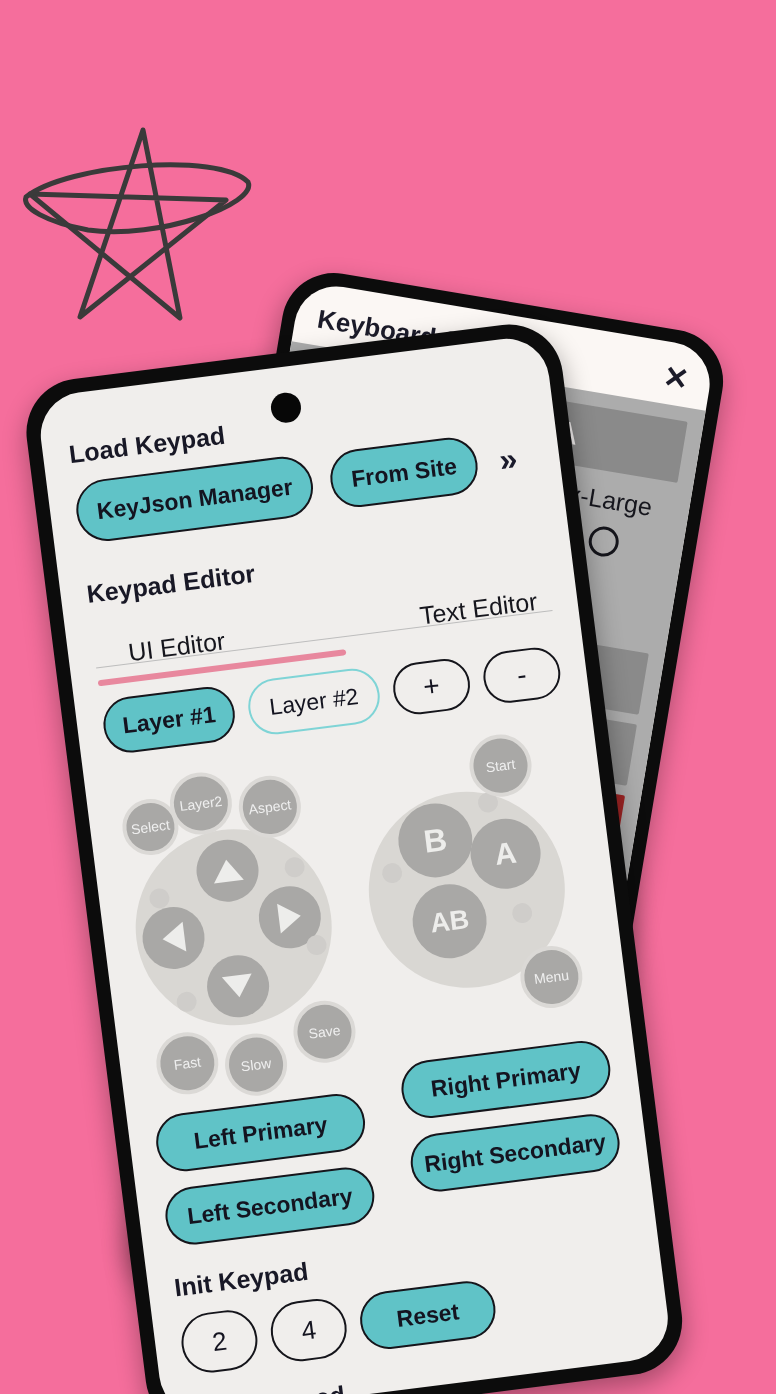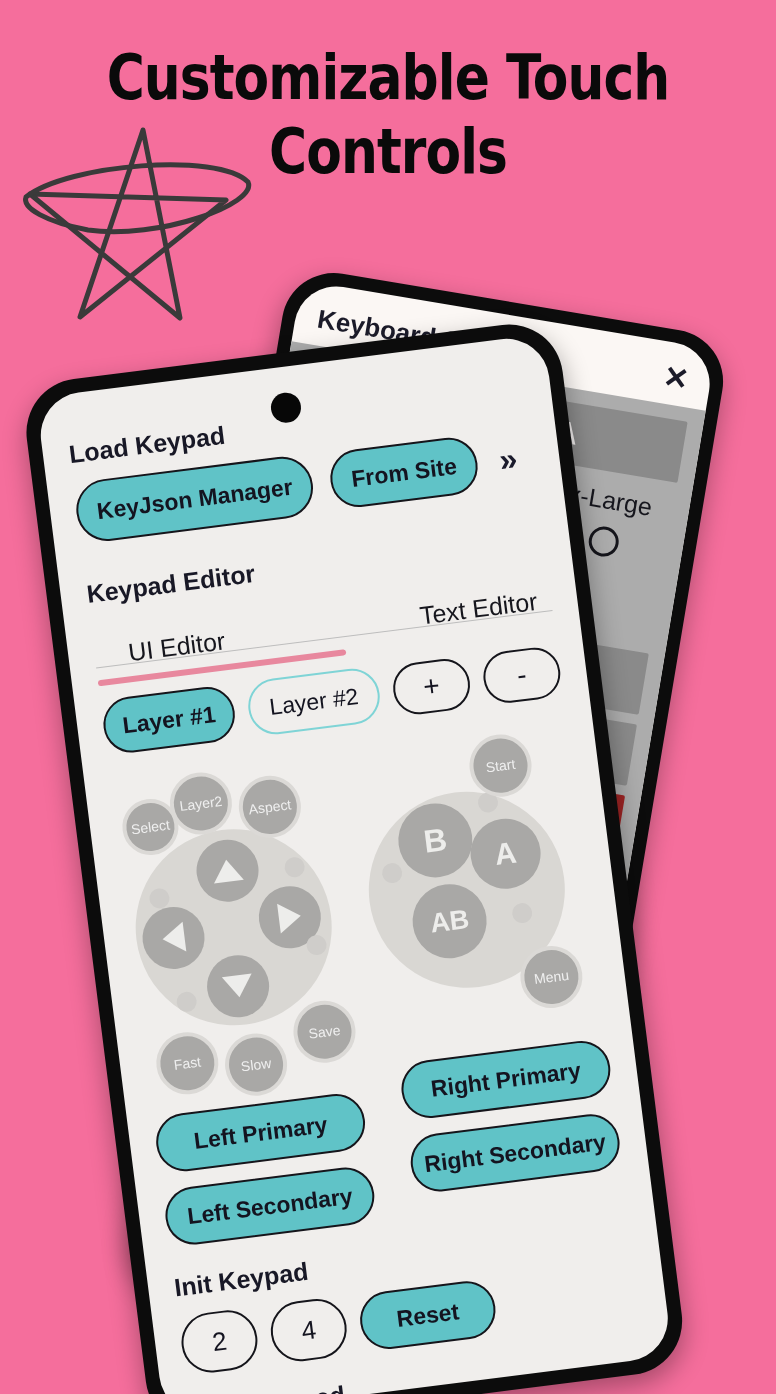--- a/index.html
+++ b/index.html
@@ -161,24 +161,20 @@
 
   .row-init{display:flex;gap:14px;align-items:center;margin-top:14px;}
   .btn-num{width:76px;height:60px;border-radius:30px;font-size:26px;}
   .btn-reset{width:136px;height:58px;}
 </style>
 </head>
 <body>
 
 <div class="stage">
 
-  <div class="headline">
-    <span class="ln">Customizable Touch</span>
-    <span class="ln ln2">Controls</span>
-  </div>
 
   <div class="star-wrap">
     <svg width="250" height="220" viewBox="0 0 250 220">
       <path d="M135 18 L72 205 L218 88 L22 82 L172 206 Z" fill="none" stroke="#3a3a3a" stroke-width="5" stroke-linejoin="round" stroke-linecap="round"></path>
       <path d="M18 85 C 60 52, 210 40, 240 70 C 250 92, 150 128, 80 118 C 38 110, 14 96, 18 85 Z" fill="none" stroke="#3a3a3a" stroke-width="5" stroke-linecap="round"></path>
     </svg>
   </div>
 
   <div class="phone phone-back">
     <div class="screen">

